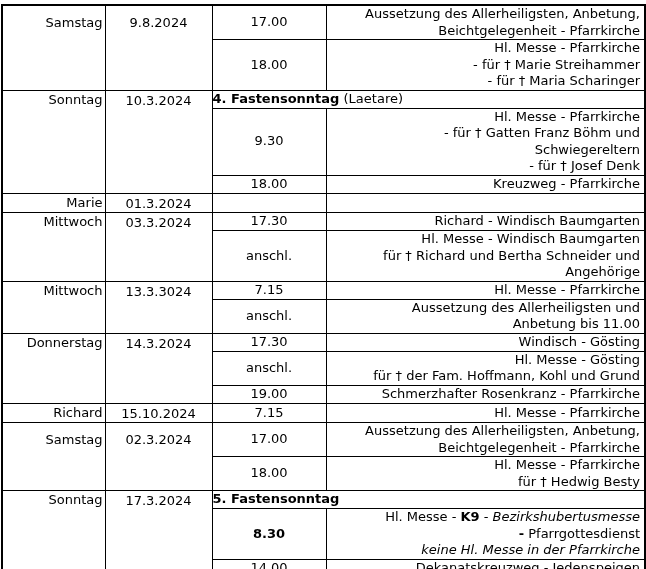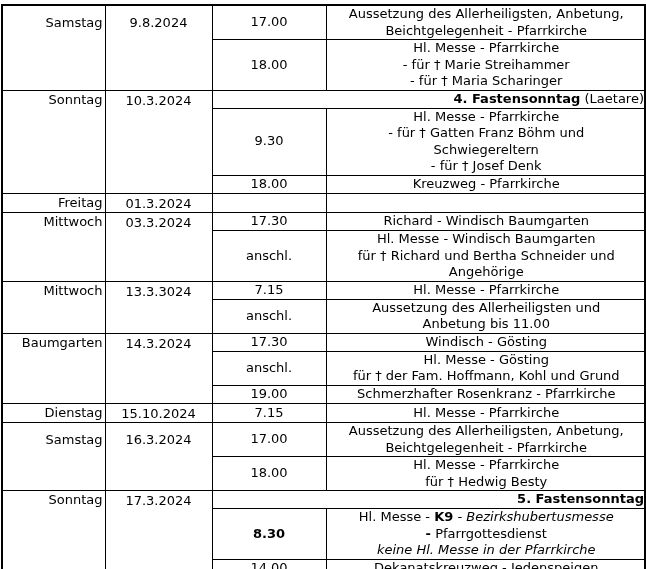--- a/index.html
+++ b/index.html
@@ -31,25 +31,25 @@
     padding: 1px 2px 1px 8px;
   }
   td.date {
     vertical-align: top;
     text-align: center;
     padding-top: 2px;
   }
   td.pt { padding-top: 9px; }
   td.time { text-align: center; margin-left: 28px; }
   td.desc {
-    text-align: center;
+    text-align: right;
     padding: 0 4px 0 6px;
   }
   .ml { white-space: pre-line; }
-  td.sheader { text-align: right; }
+  td.sheader { text-align: left; }
   .bold { font-weight: bold; }
   .it { font-style: italic; }
 </style>
 </head>
 <body>
 
 <table class="schedule">
   <colgroup>
     <col style="width:103px">
       <col style="width:107px">
@@ -83,21 +83,21 @@
 - für † Gatten Franz Böhm und
 Schwiegereltern
 - für † Josef Denk</td>
   </tr>
   <tr>
     <td class="time">18.00</td>
     <td class="desc ml">Kreuzweg - Pfarrkirche</td>
   </tr>
 
   <tr>
-    <td class="day">Freitag</td>
+    <td class="day">Marie</td>
     <td class="date">01.3.2024</td>
     <td class="time"></td>
     <td class="desc ml"></td>
   </tr>
 
   <tr>
     <td class="day" rowspan="2">Mittwoch</td>
     <td class="date" rowspan="2">03.3.2024</td>
     <td class="time">17.30</td>
     <td class="desc ml">Richard - Windisch Baumgarten</td>
@@ -115,45 +115,45 @@
     <td class="time">7.15</td>
     <td class="desc ml">Hl. Messe - Pfarrkirche</td>
   </tr>
   <tr>
     <td class="time">anschl.</td>
     <td class="desc ml">Aussetzung des Allerheiligsten und
 Anbetung bis 11.00</td>
   </tr>
 
   <tr>
-    <td class="day" rowspan="3">Baumgarten</td>
+    <td class="day" rowspan="3">Donnerstag</td>
     <td class="date" rowspan="3">14.3.2024</td>
     <td class="time">17.30</td>
     <td class="desc ml">Windisch - Gösting</td>
   </tr>
   <tr>
     <td class="time">anschl.</td>
     <td class="desc ml">Hl. Messe - Gösting
 für † der Fam. Hoffmann, Kohl und Grund</td>
   </tr>
   <tr>
     <td class="time">19.00</td>
     <td class="desc ml">Schmerzhafter Rosenkranz - Pfarrkirche</td>
   </tr>
 
   <tr>
-    <td class="day">Dienstag</td>
+    <td class="day">Richard</td>
     <td class="date">15.10.2024</td>
     <td class="time">7.15</td>
     <td class="desc ml">Hl. Messe - Pfarrkirche</td>
   </tr>
 
   <tr>
     <td class="day pt" rowspan="2">Samstag</td>
-    <td class="date pt" rowspan="2">16.3.2024</td>
+    <td class="date pt" rowspan="2">02.3.2024</td>
     <td class="time">17.00</td>
     <td class="desc ml">Aussetzung des Allerheiligsten, Anbetung,
 Beichtgelegenheit - Pfarrkirche</td>
   </tr>
   <tr>
     <td class="time">18.00</td>
     <td class="desc ml">Hl. Messe - Pfarrkirche
 für † Hedwig Besty</td>
   </tr>
 

